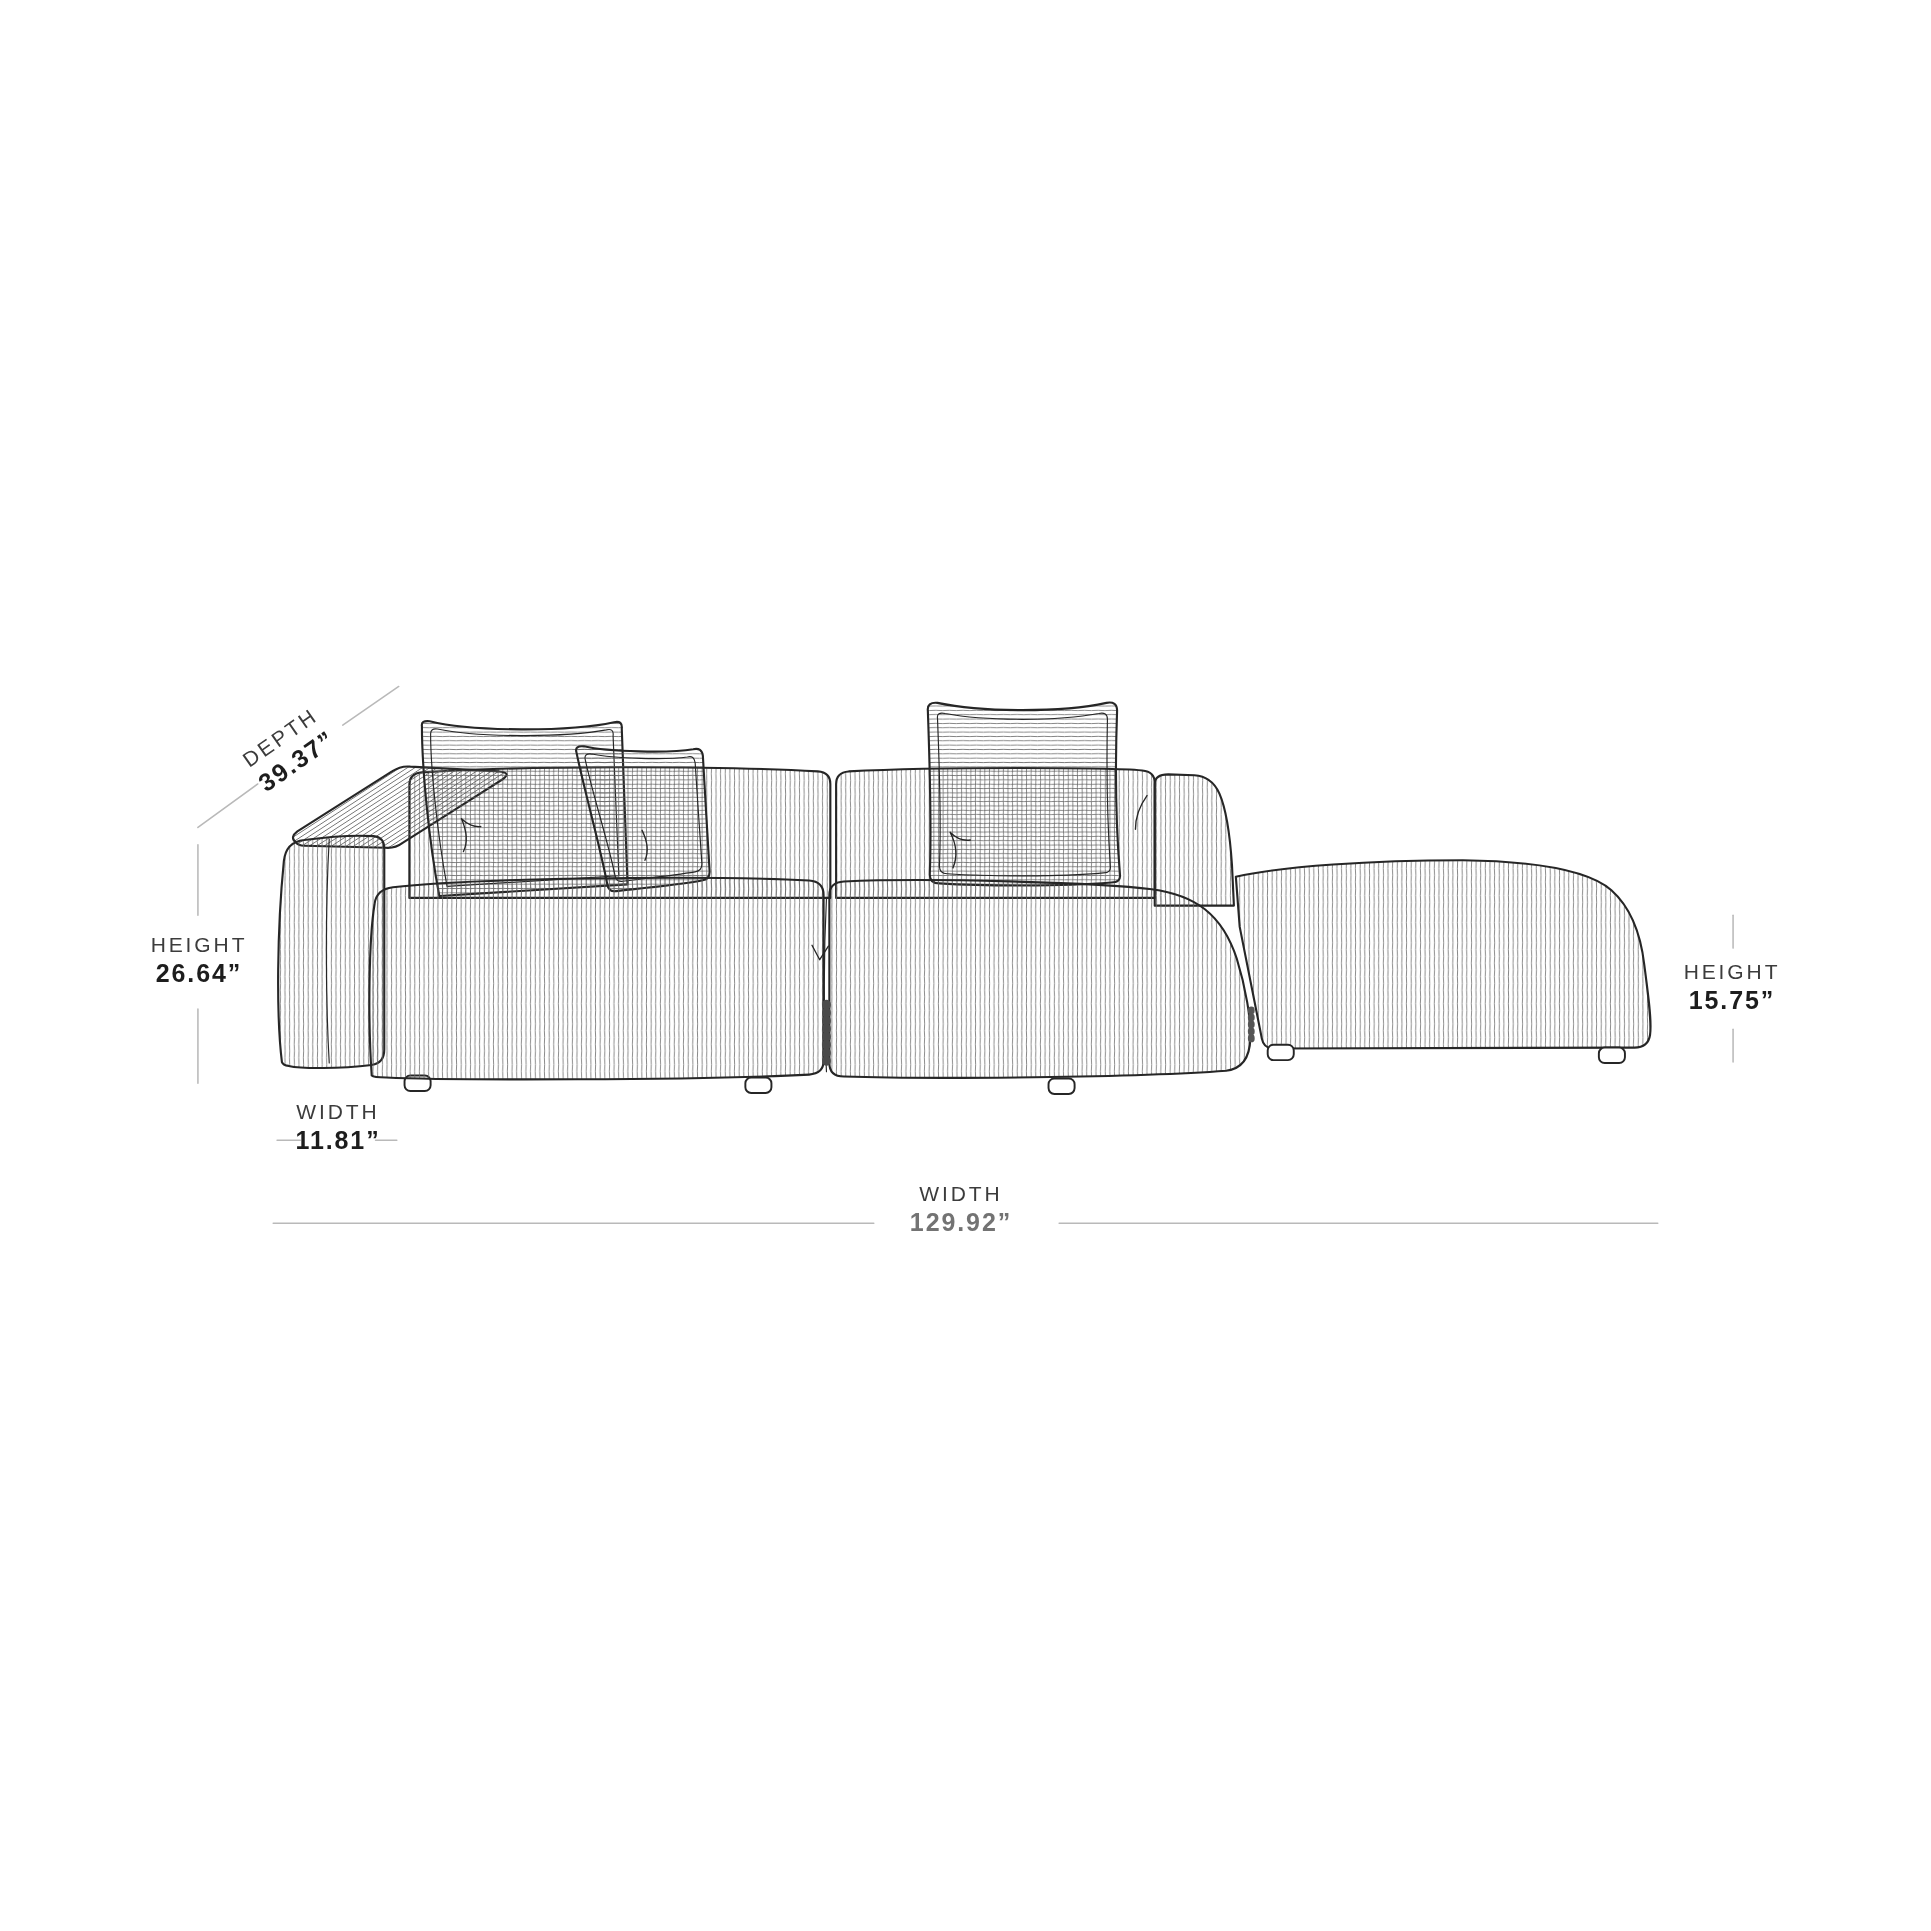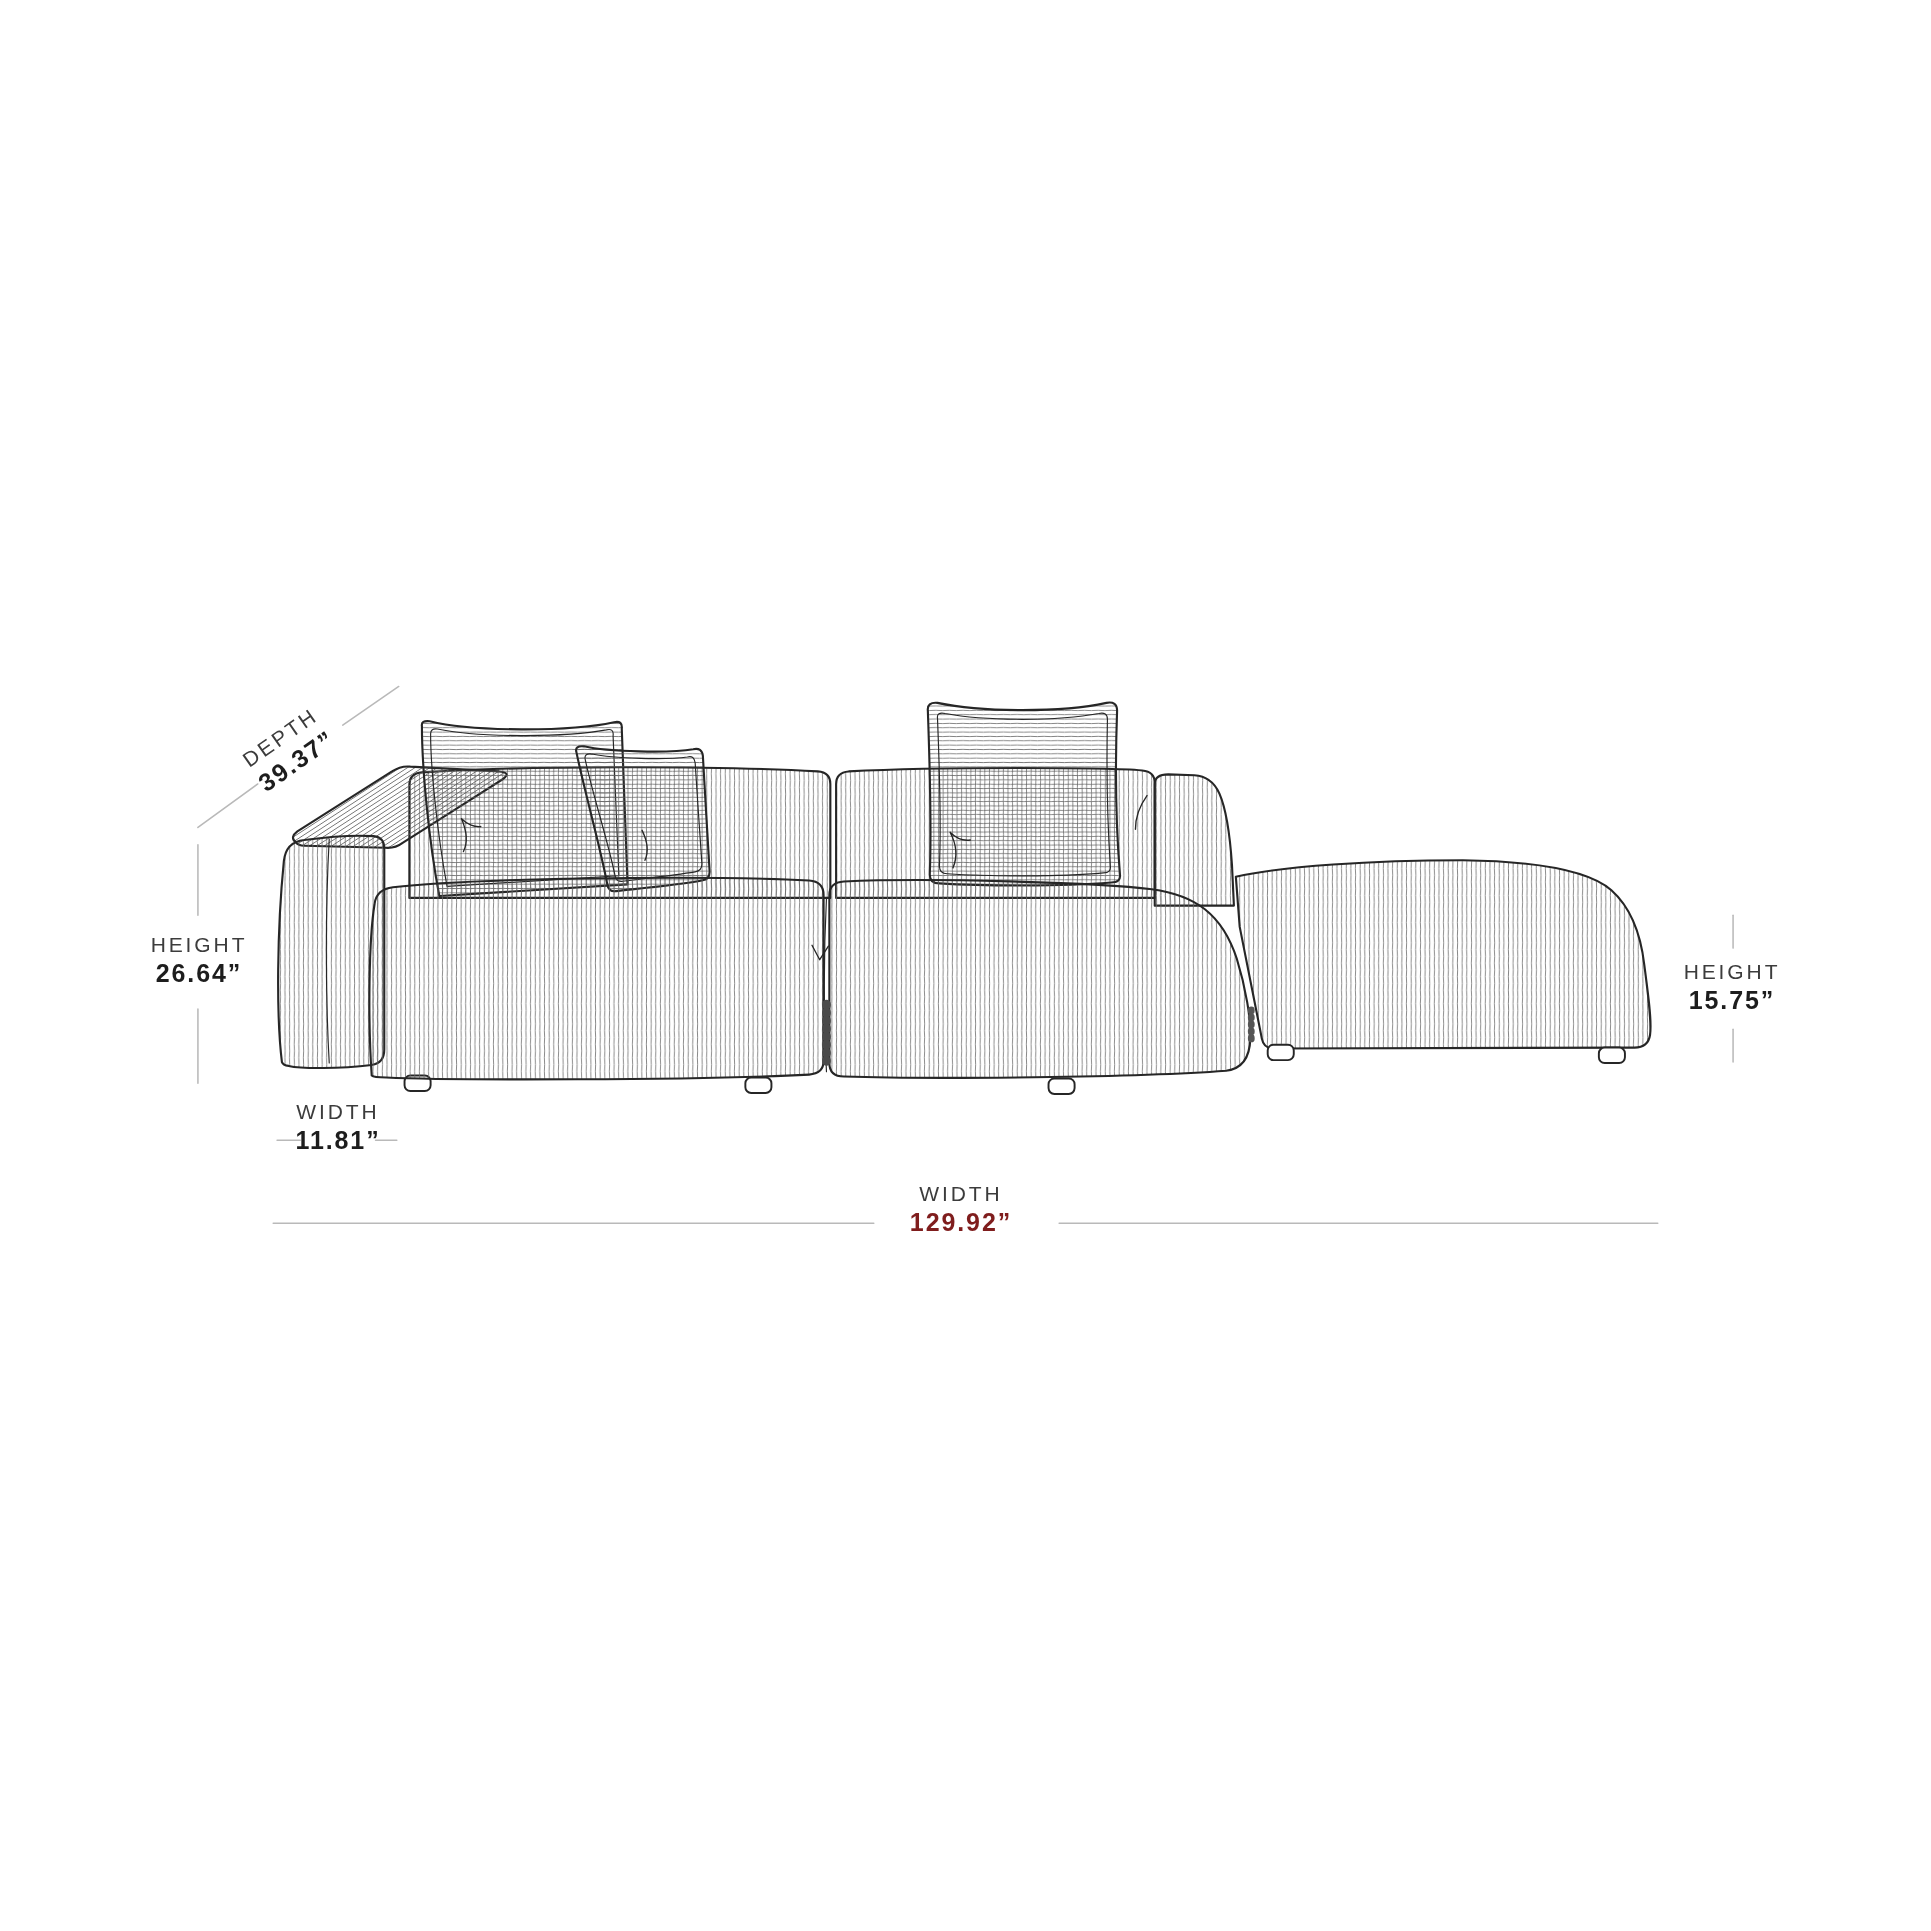--- a/index.html
+++ b/index.html
@@ -106,21 +106,21 @@
     <div class="dim-value" style="color: rgb(29, 29, 29);">26.64”</div>
   </div>
 
   <div class="dim" id="dim-width-arm">
     <div class="dim-label" style="color: rgb(60, 60, 60);">WIDTH</div>
     <div class="dim-value" style="color: rgb(29, 29, 29);">11.81”</div>
   </div>
 
   <div class="dim" id="dim-width-total">
     <div class="dim-label" style="color: rgb(60, 60, 60);">WIDTH</div>
-    <div class="dim-value" style="color: #7f1d1d;">129.92”</div>
+    <div class="dim-value" style="color: #737373;">129.92”</div>
   </div>
 
   <div class="dim" id="dim-height-right">
     <div class="dim-label" style="color: rgb(60, 60, 60);">HEIGHT</div>
     <div class="dim-value" style="color: rgb(29, 29, 29); text-align: center;">15.75”</div>
   </div>
 
 </div>
 
 

